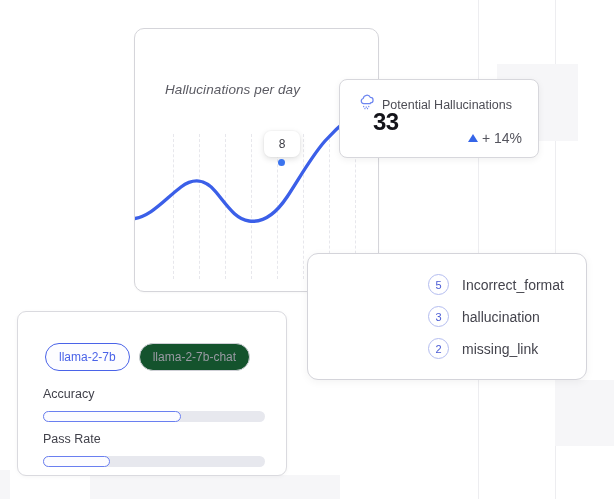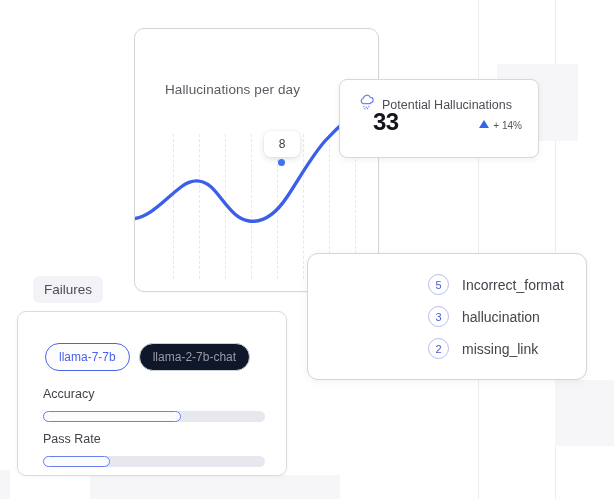--- a/index.html
+++ b/index.html
@@ -49,20 +49,21 @@
   
   #chart-card {
     left: 134px;
     top: 28px;
     width: 245px;
     height: 264px;
     border-radius: 10px;
     border-color: #d5d5da;
     box-shadow: 0 1px 2px rgba(0,0,0,0.03);
     overflow: hidden;
+    font-style: italic;
   }
   #chart-title {
     position: absolute;
     left: 30px;
     top: 53px;
     font-size: 13.5px;
     color: #5a5a62;
     letter-spacing: 0.1px;
     white-space: nowrap;
   }
@@ -140,24 +141,25 @@
     top: 30px;
     font-size: 24px;
     font-weight: 700;
     color: #14141a;
     letter-spacing: -0.5px;
     line-height: 1;
   }
   #kpi-delta {
     position: absolute;
     right: 16px;
-    top: 40px;
-    display: flex;
+    top: 50px;
+    display: flex;
+    align-items: center;
     gap: 4px;
-    font-size: 10px;
+    font-size: 14px;
     color: #55555e;
     white-space: nowrap;
   }
   .tri-up {
     width: 0; height: 0;
     border-left: 5px solid transparent;
     border-right: 5px solid transparent;
     border-bottom: 8px solid #3565e8;
   }
 
@@ -241,21 +243,21 @@
     white-space: nowrap;
   }
   .chip.active {
     border: 1.5px solid #4a63e8;
     color: #4a63e8;
     background: #fdfdff;
   }
   .chip.inactive {
     border: 1px solid #cfcfd6;
     color: #9a9aa4;
-    background: #0f172a;
+    background: #14532d;
   }
   .metric {
     position: absolute;
     left: 25px;
     width: 222px;
   }
   .metric.m0 { top: 75px; }
   .metric.m1 { top: 120px; }
   .metric-label {
     font-size: 12.5px;
@@ -347,25 +349,24 @@
       <div class="failure-row">
         <span class="failure-count">3</span>
         <span class="failure-name">hallucination</span>
       </div>
       <div class="failure-row">
         <span class="failure-count">2</span>
         <span class="failure-name">missing_link</span>
       </div>
     </div>
   </div>
-  <div id="failures-label">Failures</div>
 
   <div class="card" id="model-card">
     <div id="model-chips">
-      <div class="chip active">llama-7-7b</div>
+      <div class="chip active">llama-2-7b</div>
       <div class="chip inactive">llama-2-7b-chat</div>
     </div>
 
     <div class="metric m0">
       <div class="metric-label">Accuracy</div>
       <div class="bar-track">
         <div class="bar-fill" id="bar-0" style="width: 62%;"></div>
       </div>
     </div>
 

